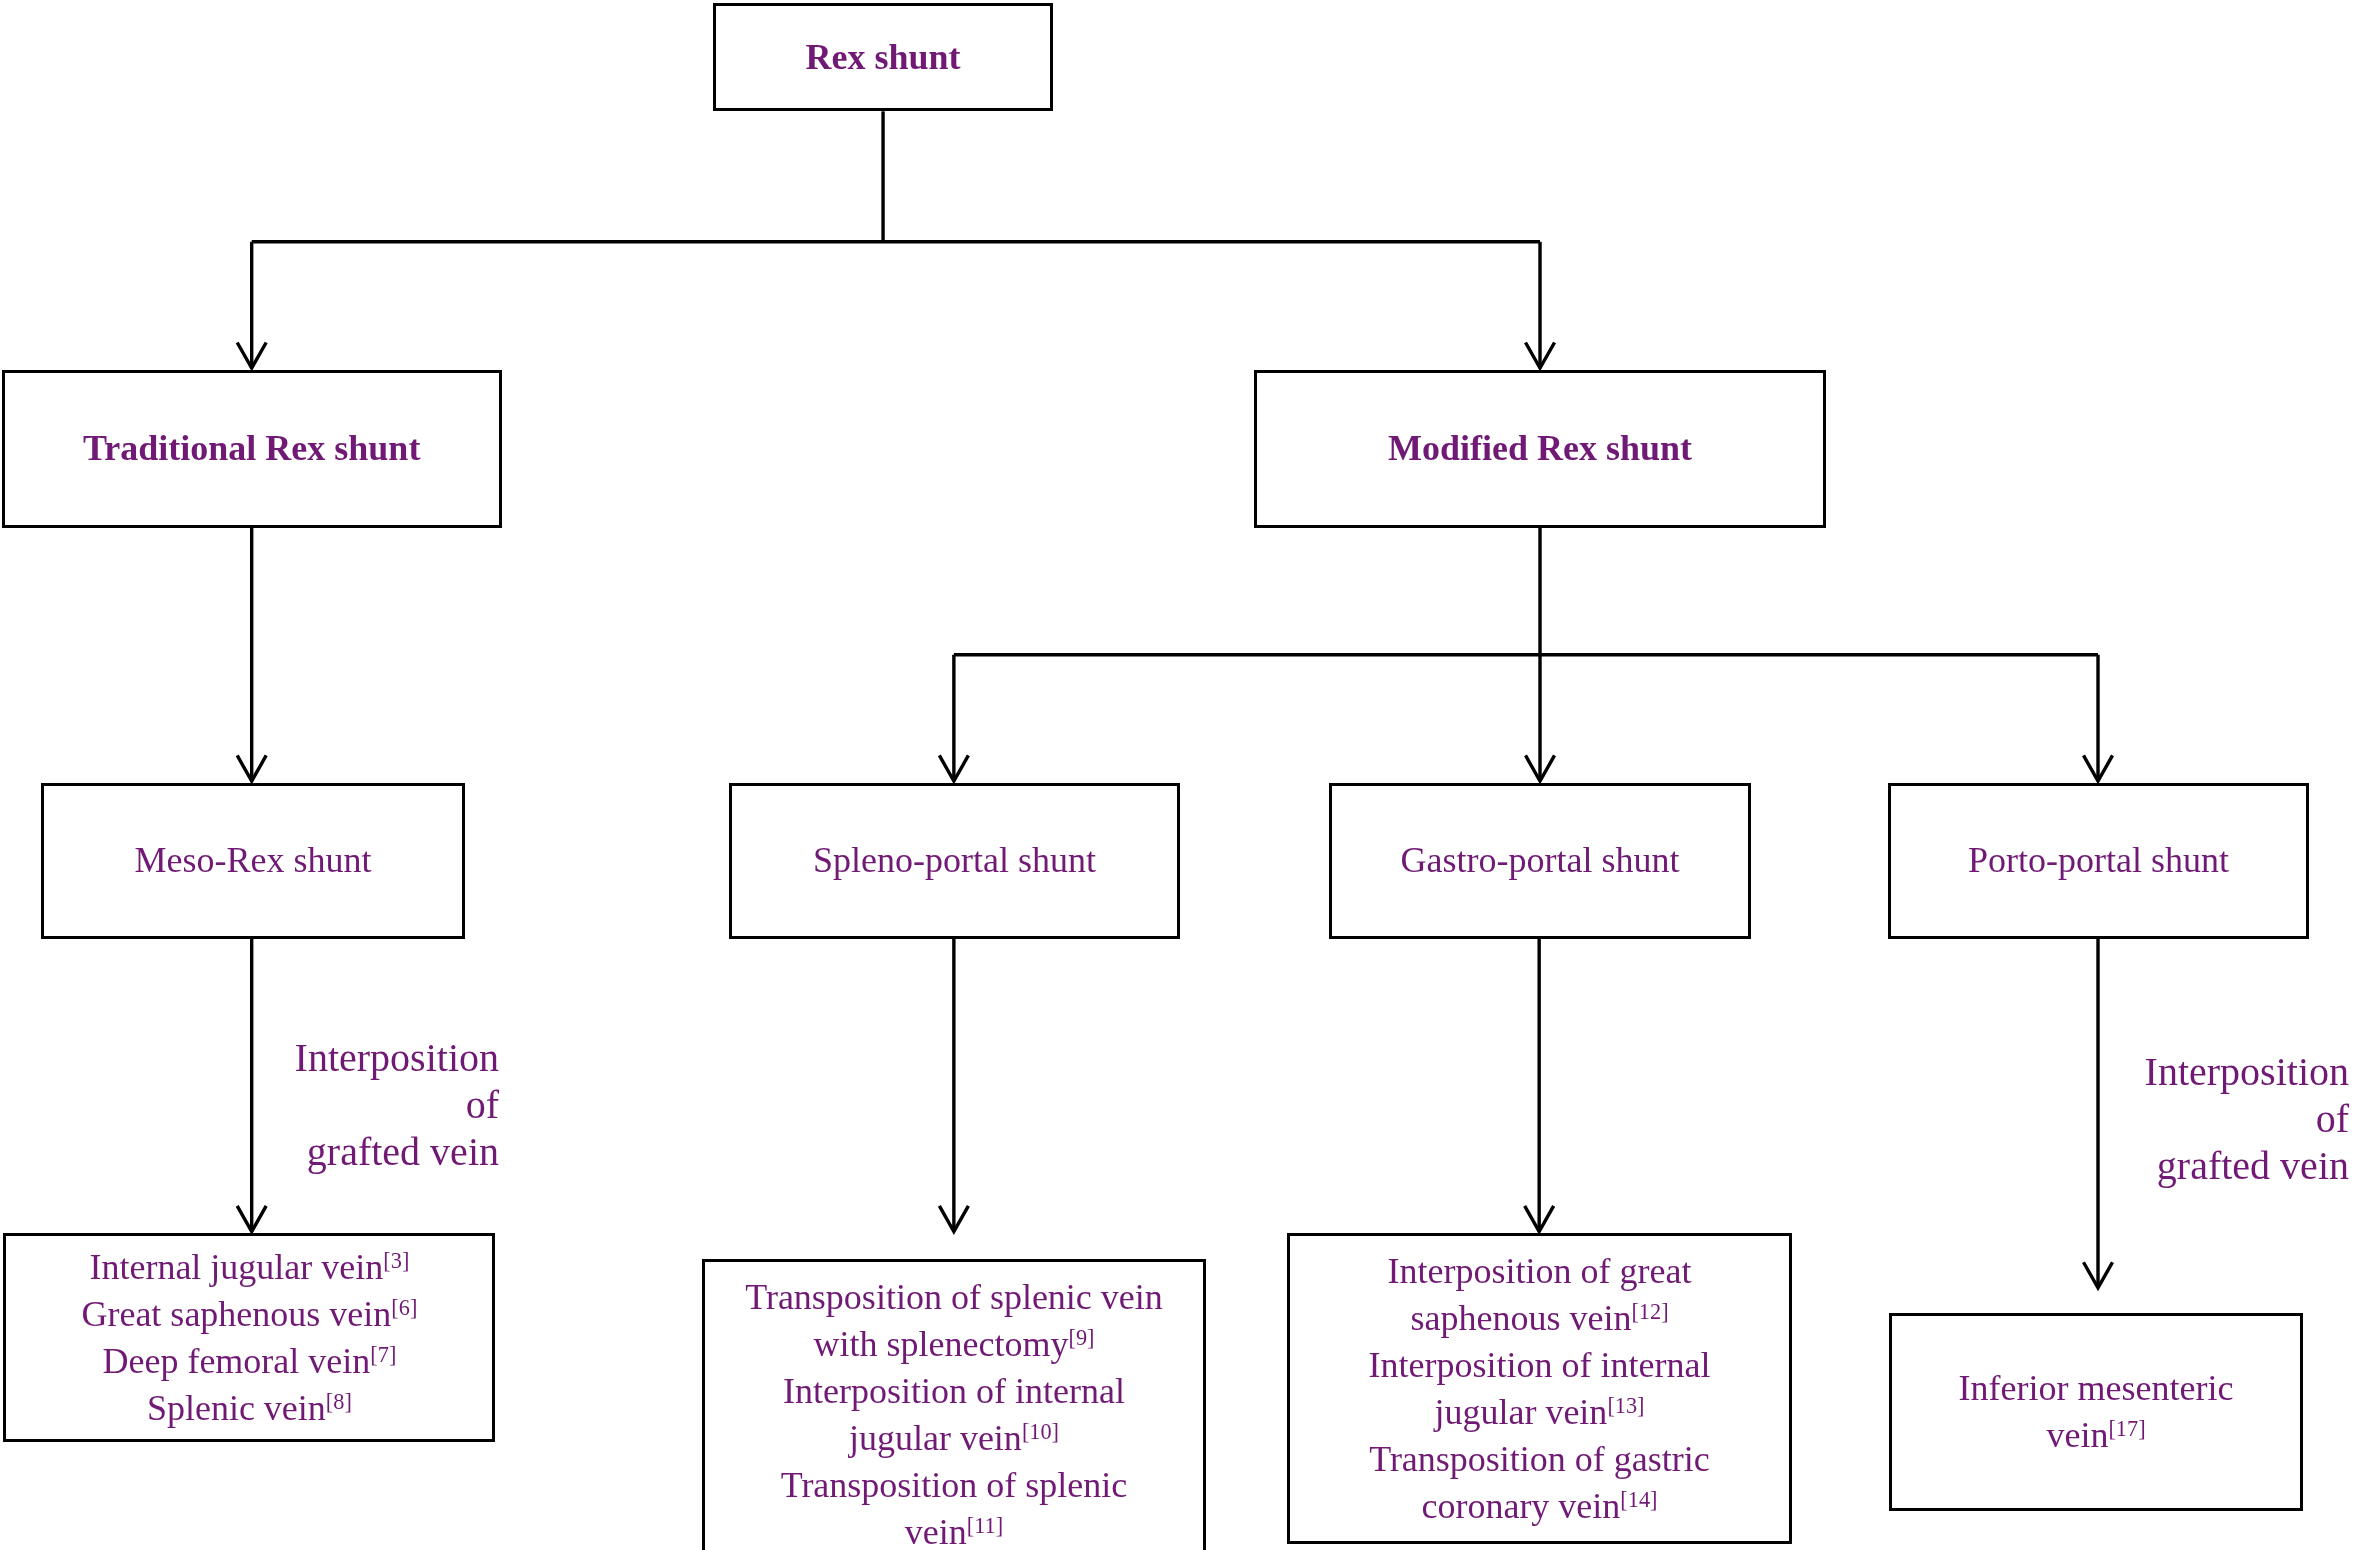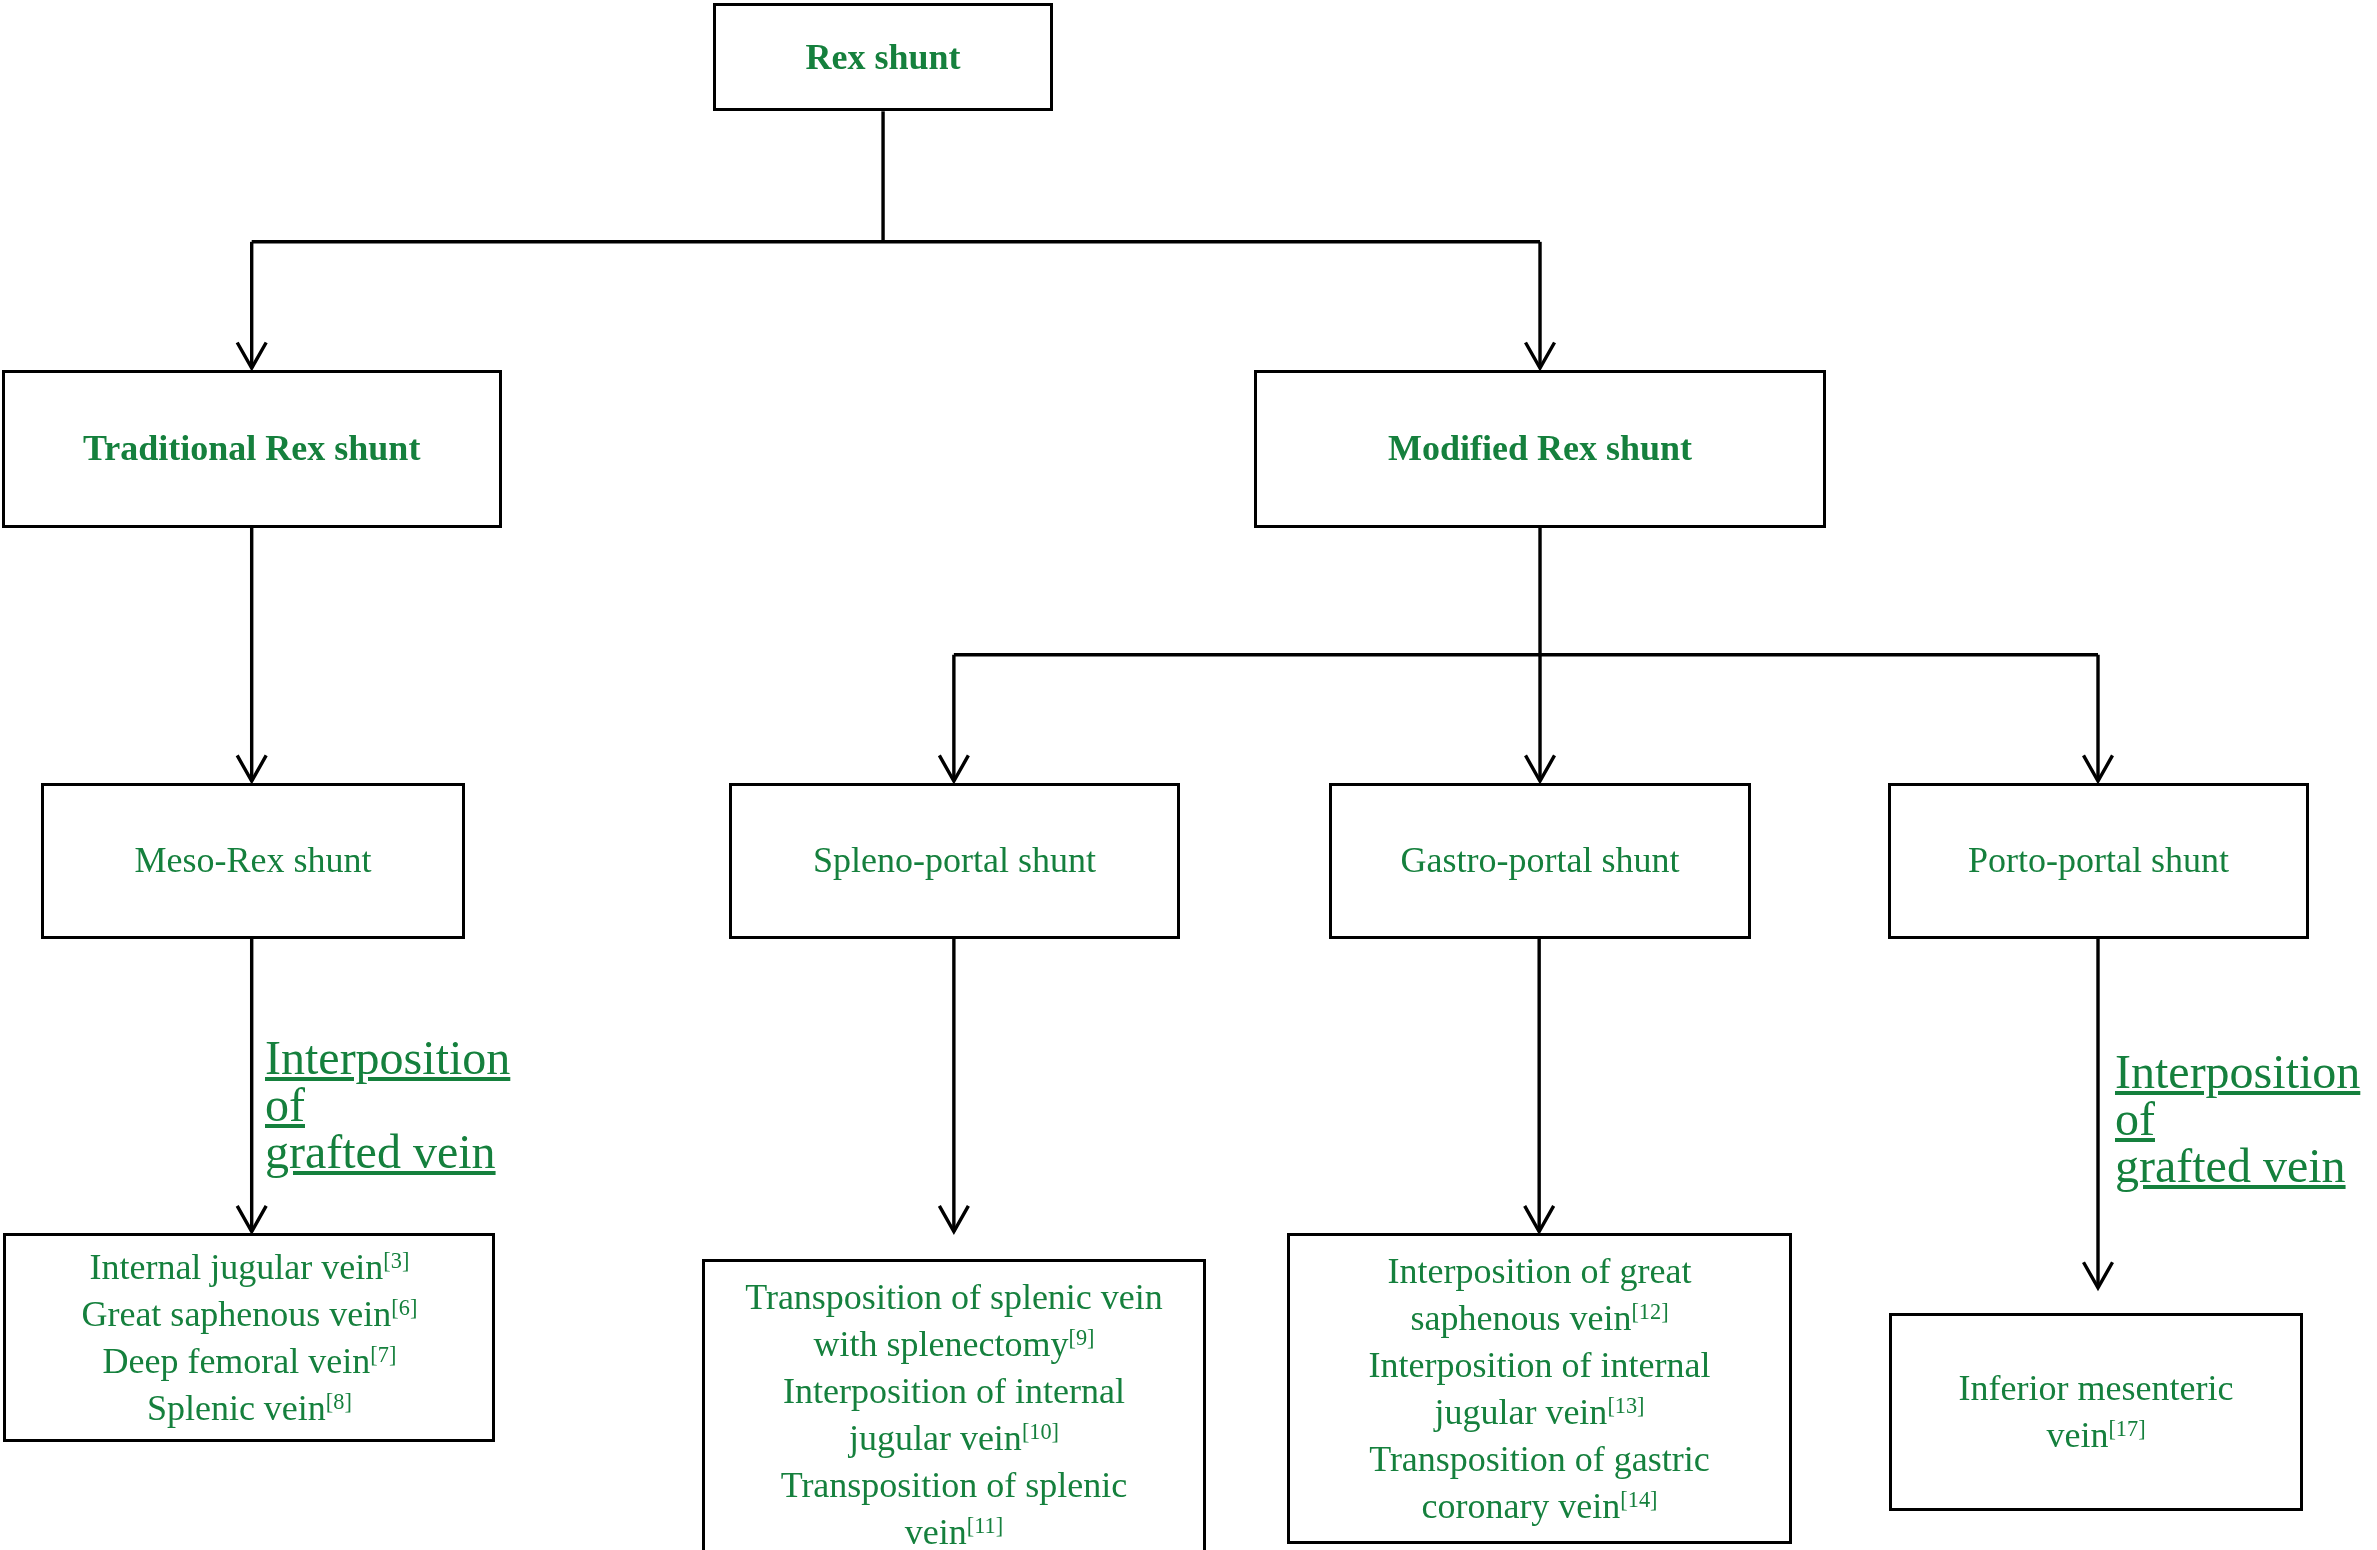--- a/index.html
+++ b/index.html
@@ -2,21 +2,21 @@
 <html style="font-size:13.7px"><head>
 <meta charset="utf-8">
 <style>
   html, body { margin: 0; padding: 0; background: #ffffff; }
   .canvas {
     position: relative;
     width: 2377px;
     height: 1551px;
     background: #ffffff;
     font-family: "Liberation Serif", "DejaVu Serif", serif;
-    color: #15803d;
+    color: #701a75;
     overflow: hidden;
   }
   svg.connectors {
     position: absolute;
     left: 0; top: 0;
     width: 2377px; height: 1551px;
   }
   svg.connectors path {
     stroke: #000000;
     stroke-width: 4;
@@ -47,24 +47,23 @@
     font-size: 36px;
   }
   .leaf-item { line-height: 47px; }
   sup.ref {
     font-size: 0.62em;
     line-height: 0;
     vertical-align: 0.5em;
   }
   .edge-label {
     position: absolute;
-    font-size: 48px;
+    font-size: 40px;
     line-height: 47px;
-    text-align: left;
-    text-decoration: underline;
+    text-align: right;
   }
 </style>
 </head>
 <body>
 
 <div class="canvas">
 
   <svg class="connectors" viewBox="0 0 2786 1817">
     <g>
 

